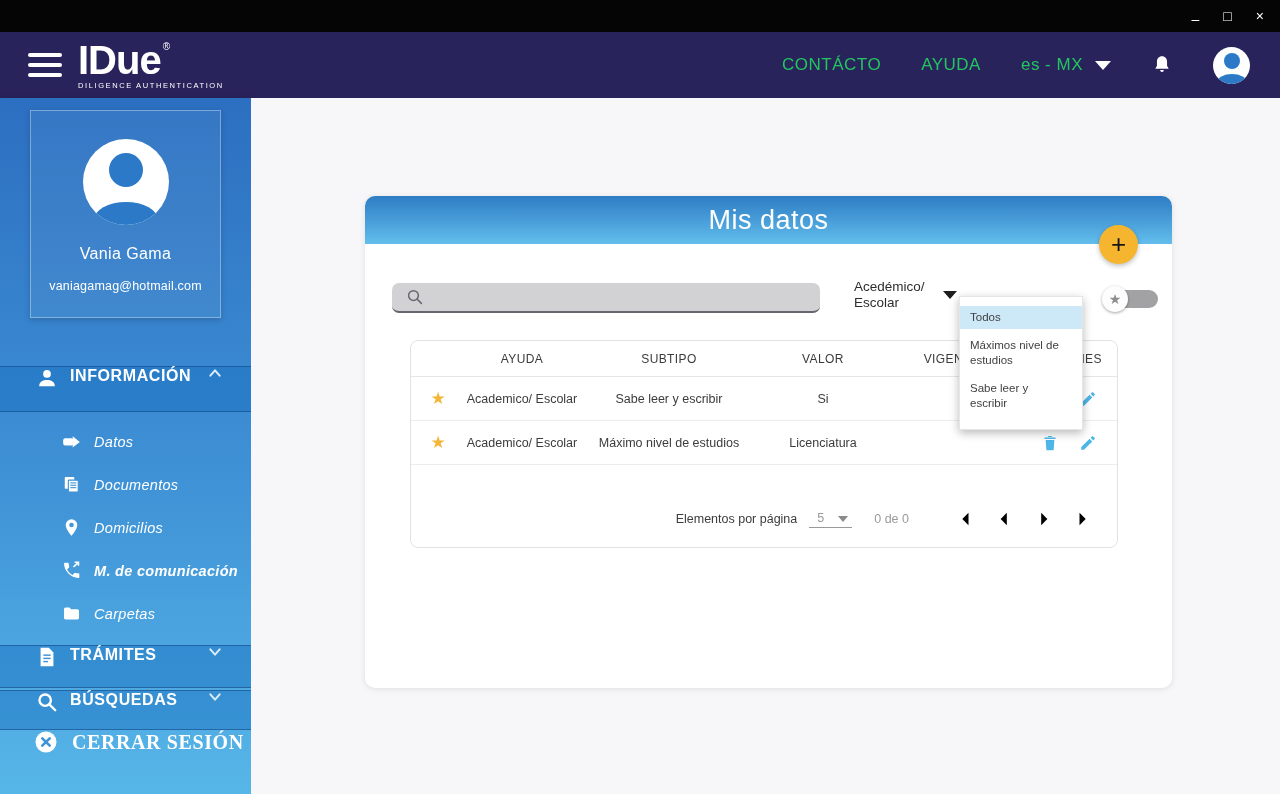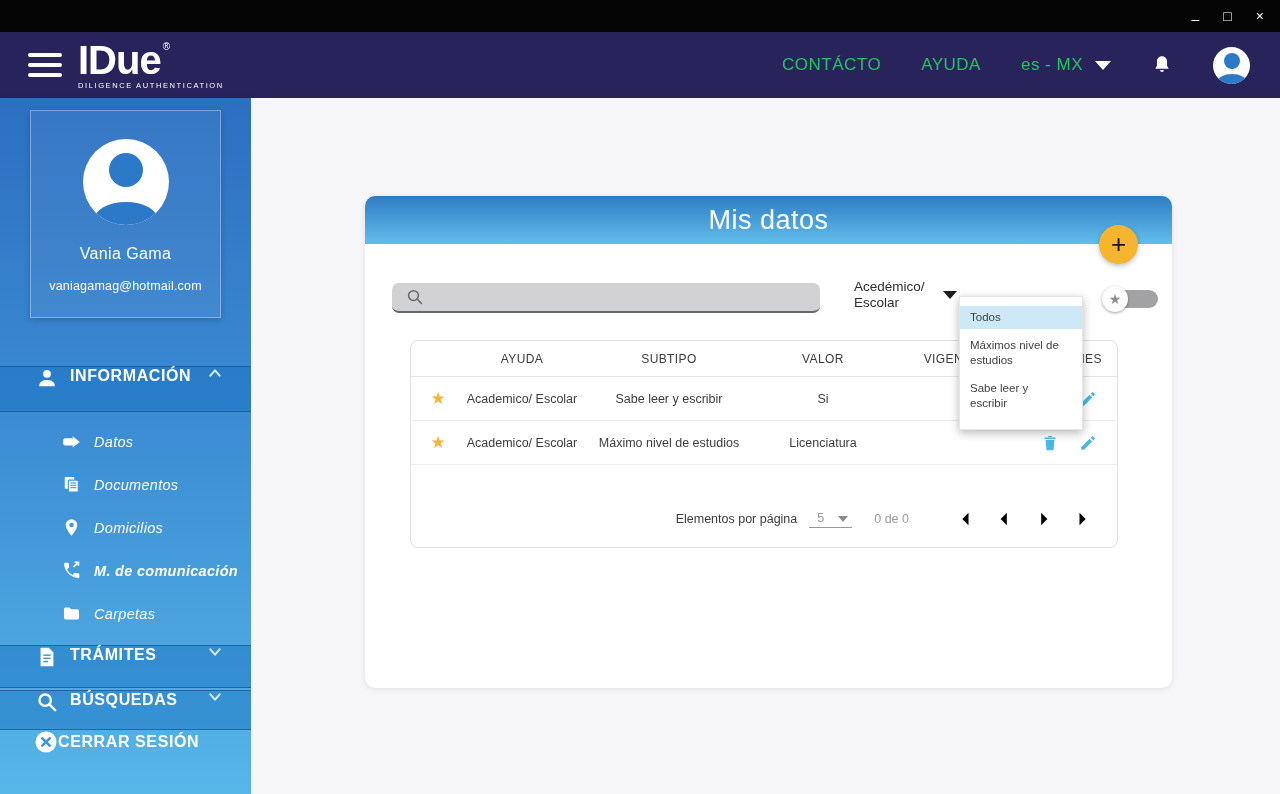--- a/index.html
+++ b/index.html
@@ -60,21 +60,21 @@
 
   .sub-items { position:absolute; left:0; top:322px; width:100%; }
   .sub-item { height:43px; display:flex; align-items:center; padding-left:62px; cursor:pointer;font-style:italic; }
   .sub-icon { width:19px; height:19px; flex:0 0 auto; }
   .sub-label { margin-left:13px; font-size:14.5px; letter-spacing:0.3px; }
   .sub-item.active .sub-label { font-weight:bold; }
 
   .logout-row { position:absolute; left:0; top:626px; height:36px; width:100%;
                 display:flex; align-items:center; cursor:pointer; }
   .logout-icon { width:24px; height:24px; margin-left:34px; }
-  .logout-label { margin-left:0; font-size:16px; font-weight:bold; letter-spacing:0.6px; }
+  .logout-label { margin-left:14px; font-size:20px; font-weight:bold; letter-spacing:0.6px;font-family:Liberation Serif, serif; }
 
   
   .content { position:absolute; top:98px; left:251px; width:1029px; height:696px; background:#f7f7f9; }
   .card { position:absolute; left:114px; top:98px; width:807px; height:492px; background:#fff;
           border-radius:10px; box-shadow:0 1px 6px rgba(0,0,0,0.10); }
   .card-header { position:relative; height:48px; border-radius:10px 10px 0 0;
                  background:linear-gradient(180deg,#2e7dc5 0%,#4aa0da 55%,#63beec 100%);
                  display:flex; align-items:center; justify-content:center; }
   .card-title { color:#fff; font-size:27px; letter-spacing:0.5px; }
   .add-btn { position:absolute; left:734px; top:29px; width:39px; height:39px; border-radius:50%;

